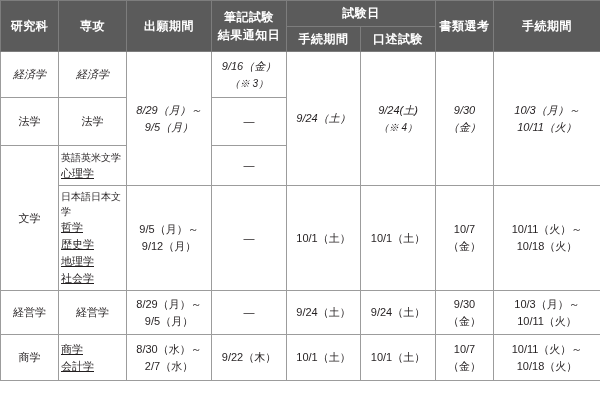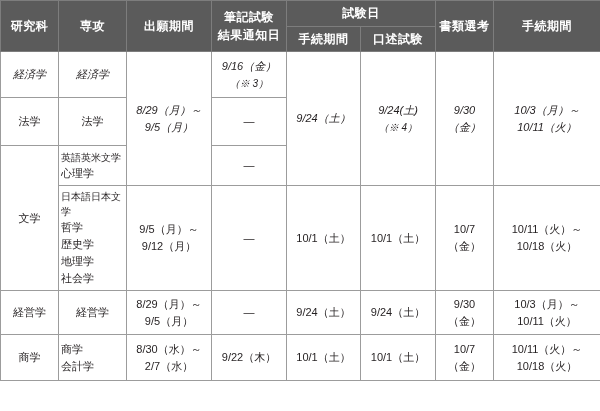--- a/index.html
+++ b/index.html
@@ -59,20 +59,21 @@
   .major-cell {
     text-align: left;
     padding-left: 10px;
     font-size: 12px;
   }
   .major-cell .cell-sub {
     text-align: left;
   }
   .major-cell .line {
     text-align: left;
+    text-decoration: underline;
   }
   .dash {
     font-size: 12px;
   }
   .row-h1 { height: 46px; font-style: italic; }
   .row-h2 { height: 48px; }
   .row-h3 { height: 40px; }
   .row-h4 { height: 90px; }
   .row-h5 { height: 44px; }
   .row-h6 { height: 46px; }

